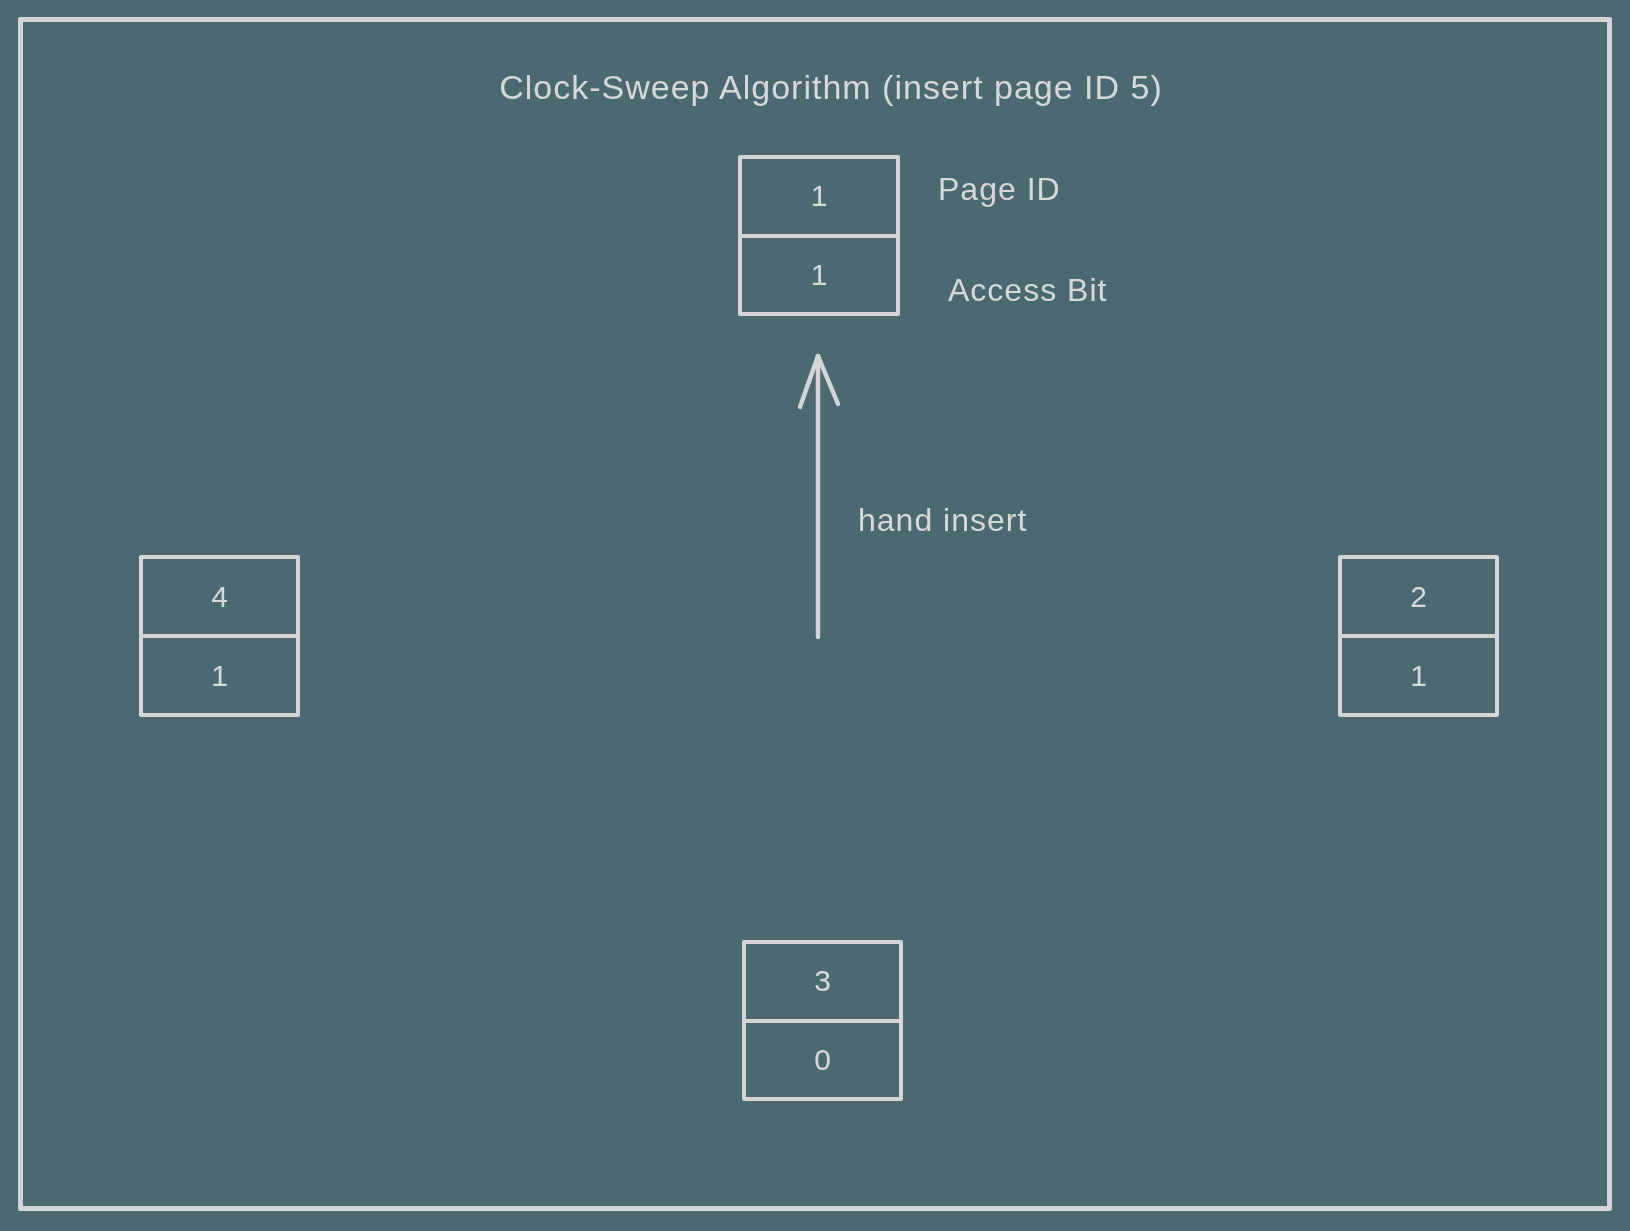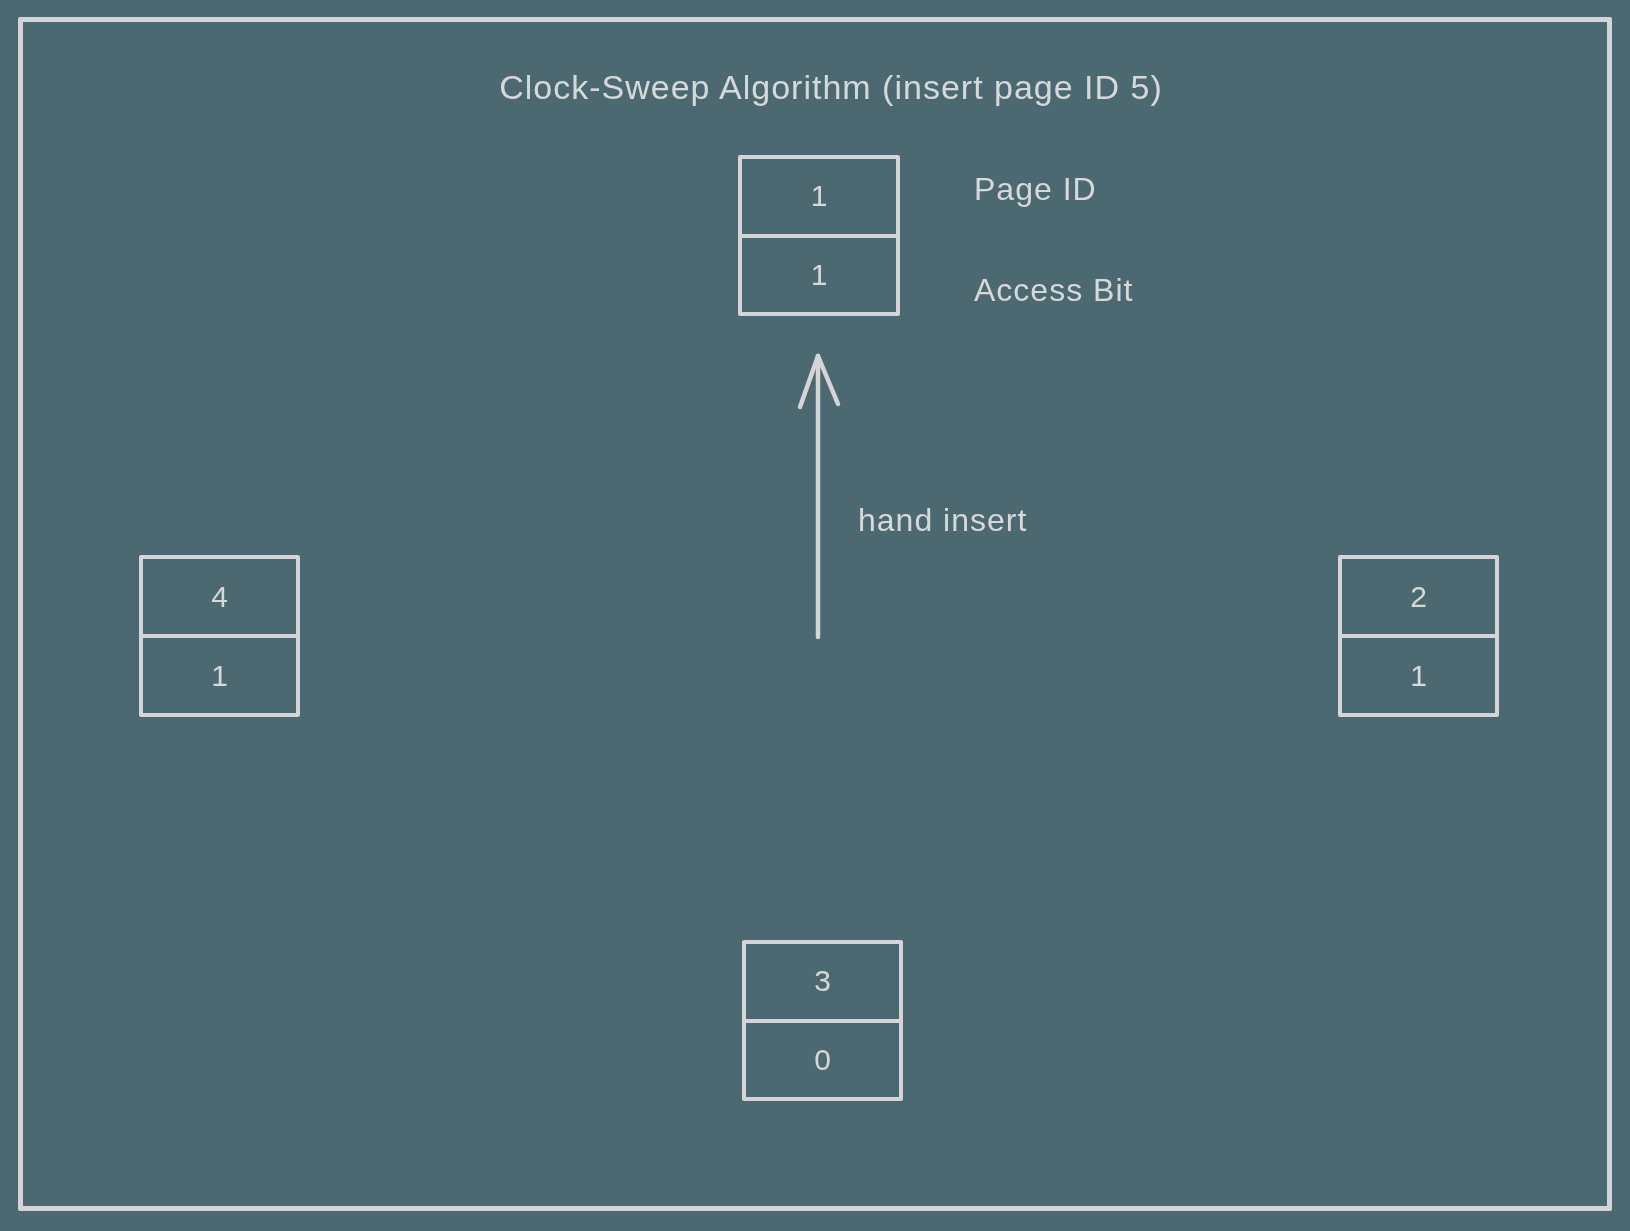--- a/index.html
+++ b/index.html
@@ -65,22 +65,22 @@
   .frame-left   { left: 139px;  top: 555px; width: 161px; height: 162px; }
   .frame-right  { left: 1338px; top: 555px; width: 161px; height: 162px; }
   .frame-bottom { left: 742px;  top: 940px; width: 161px; height: 161px; }
   .label {
     position: absolute;
     font-size: 32px;
     letter-spacing: 1px;
     white-space: nowrap;
     color: var(--text);
   }
-  .label-page-id    { left: 938px; top: 171px; margin-left: 36px; }
-  .label-access-bit { left: 974px; top: 272px; text-align: center; }
+  .label-page-id    { left: 938px; top: 171px; }
+  .label-access-bit { left: 948px; top: 272px; text-align: center; }
   .label-hand       { left: 858px; top: 502px; }
   .arrow-svg {
     position: absolute;
     left: 791px;
     top: 346px;
     width: 56px;
     height: 296px;
   }
   .arrow-svg line {
     stroke: var(--stroke);

